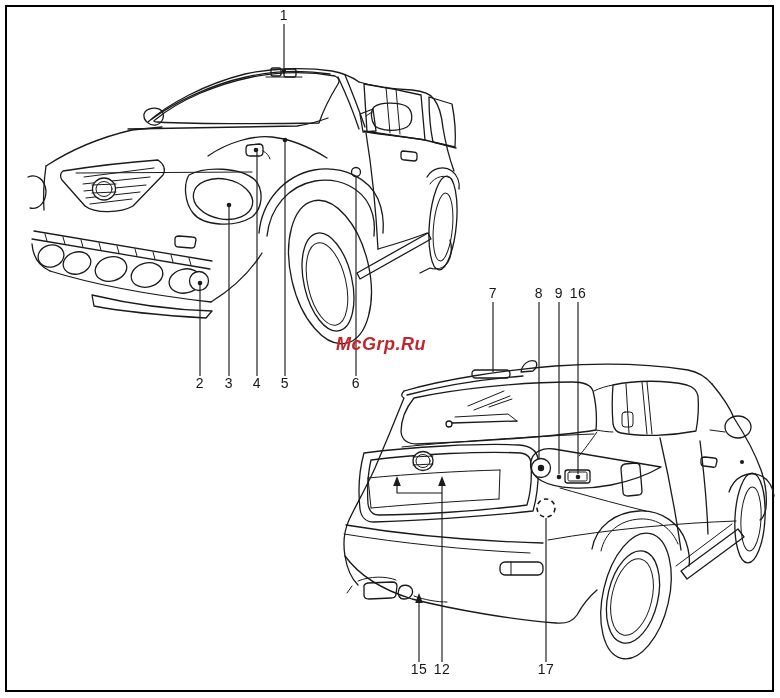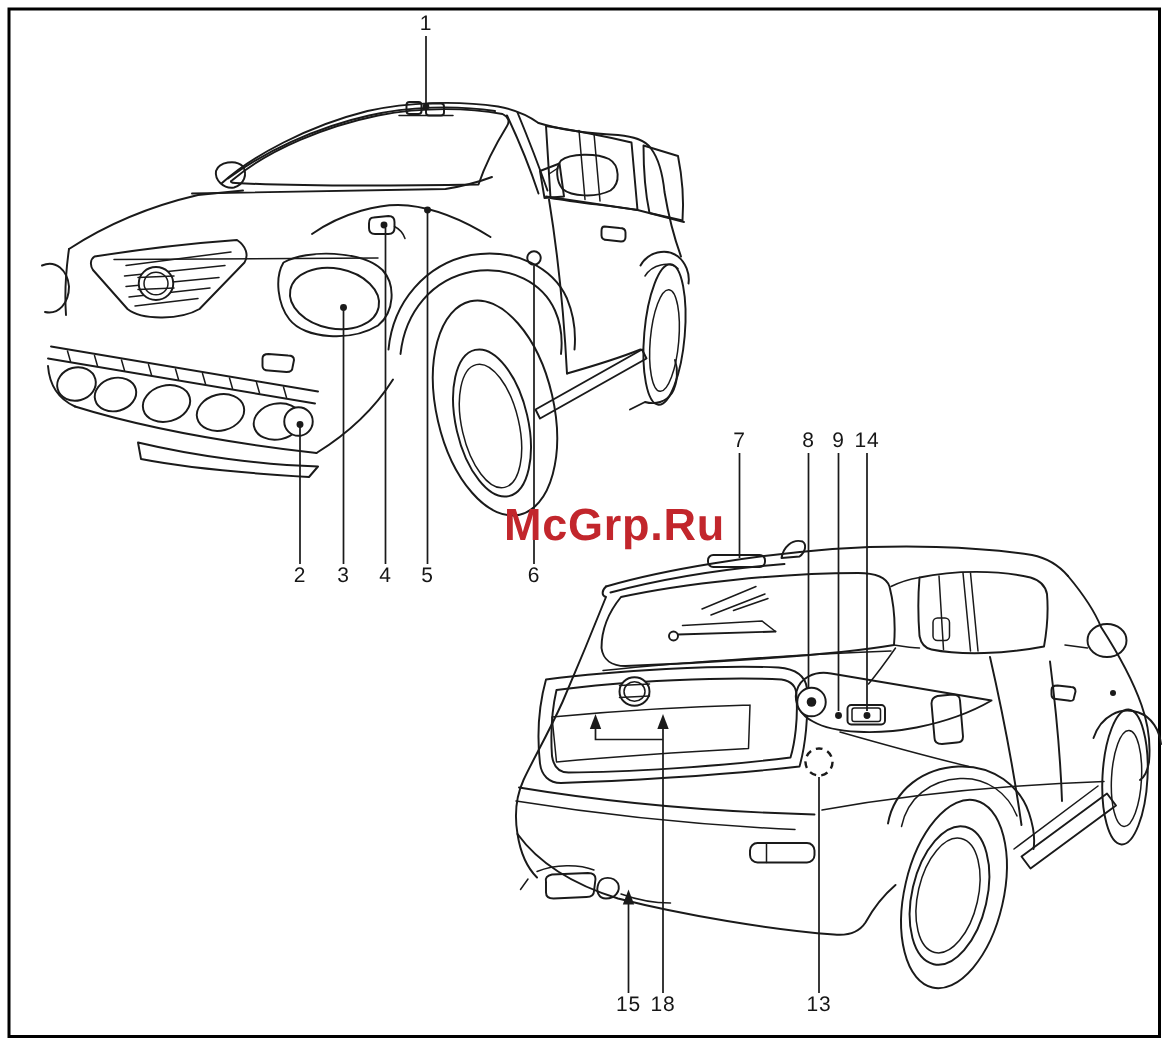--- a/index.html
+++ b/index.html
@@ -8,22 +8,22 @@
   .frame{position:absolute;left:5px;top:5px;width:765px;height:683px;border:2.5px solid #000;}
   svg.art{position:absolute;left:0;top:0;width:780px;height:698px;}
   svg .ink{fill:none;stroke:#1a1a1a;stroke-width:1.3;stroke-linecap:round;stroke-linejoin:round;}
   svg .thin{fill:none;stroke:#1a1a1a;stroke-width:1;stroke-linecap:round;}
   svg .lead{fill:none;stroke:#1a1a1a;stroke-width:1.15;}
   svg .dot{fill:#1a1a1a;stroke:none;}
   svg .fillw{fill:#ffffff;stroke:#1a1a1a;stroke-width:1.3;}
   svg .dash{fill:none;stroke:#1a1a1a;stroke-width:1.6;stroke-dasharray:4.5 3.5;}
   .callout{position:absolute;transform:translateX(-50%);font-size:14px;line-height:14px;
            color:#161616;letter-spacing:.5px;white-space:nowrap;}
-  .watermark{position:absolute;left:336px;top:334px;font-size:30px;font-weight:bold;
-             letter-spacing:.5px;}
+  .watermark{position:absolute;left:336px;top:334px;font-size:18px;font-weight:bold;
+             font-style:italic;letter-spacing:.5px;}
 </style>
 </head>
 <body>
 
 <div class="canvas">
   <div class="frame"></div>
 
   <svg class="art" viewBox="0 0 780 698">
 
     <g>
@@ -216,19 +216,19 @@
 
   <div class="callout" style="left:284px;top:8px">1</div>
   <div class="callout" style="left:200px;top:376px">2</div>
   <div class="callout" style="left:229px;top:376px">3</div>
   <div class="callout" style="left:257px;top:376px">4</div>
   <div class="callout" style="left:285px;top:376px">5</div>
   <div class="callout" style="left:356px;top:376px">6</div>
   <div class="callout" style="left:493px;top:286px">7</div>
   <div class="callout" style="left:539px;top:286px">8</div>
   <div class="callout" style="left:559px;top:286px">9</div>
-  <div class="callout" style="left:578px;top:286px">14</div>
+  <div class="callout" style="left:578px;top:286px">16</div>
   <div class="callout" style="left:419px;top:662px">15</div>
-  <div class="callout" style="left:442px;top:662px">18</div>
-  <div class="callout" style="left:546px;top:662px">13</div>
+  <div class="callout" style="left:442px;top:662px">12</div>
+  <div class="callout" style="left:546px;top:662px">17</div>
 
   <div class="watermark" style="color: rgb(194, 38, 44);">McGrp.Ru</div>
 </div>
 
 </body></html>

